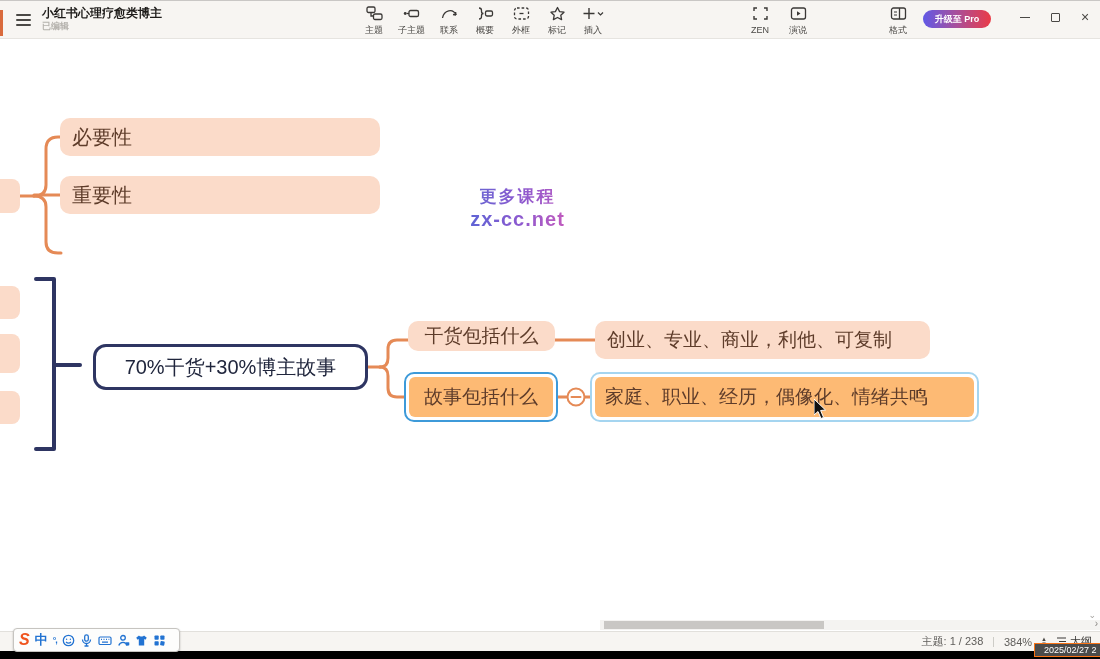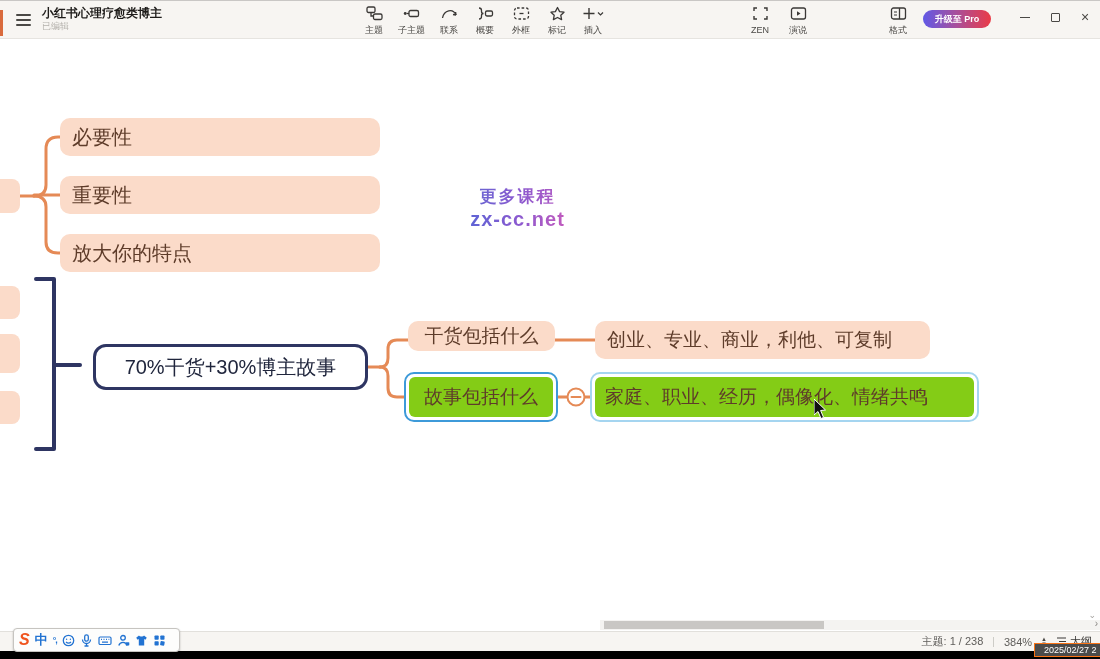--- a/index.html
+++ b/index.html
@@ -9,21 +9,21 @@
   .screen { position:absolute; left:0; top:0; width:1100px; height:659px; background:#000; }
   .window { position:absolute; left:0; top:0; width:1100px; height:650px; background:#fff; border-top:1px solid #c9c7c5; }
 
   
   .titlebar { position:absolute; left:0; top:0; width:1100px; height:38px; background:#f7f5f2; border-bottom:1px solid #e6e4e0; }
   .edge-sliver { position:absolute; left:0; top:9px; width:3px; height:26px; background:#d96a3c; }
   .hamburger { position:absolute; left:16px; top:13px; width:15px; height:12px; display:flex; flex-direction:column; justify-content:space-between; cursor:pointer; }
   .hamburger span { display:block; height:2px; background:#4a4845; border-radius:1px; }
   .title-block { position:absolute; left:42px; top:5px; }
   .doc-title { font-size:12px; font-weight:bold; color:#1d1b19; line-height:15px; }
-  .doc-sub { font-size:9px; color:#b5b2ad; line-height:11px; }
+  .doc-sub { font-size:9px; color:#b5b2ad; line-height:11px;font-weight:bold; }
 
   .toolbar-center { position:absolute; left:360px; top:4px; display:flex; gap:8px; }
   .toolbar-zen { position:absolute; left:746px; top:4px; display:flex; gap:10px; }
   .toolbar-format { position:absolute; left:884px; top:4px; }
   .tool-btn { min-width:28px; height:31px; display:flex; flex-direction:column; align-items:center; justify-content:space-between; cursor:pointer; padding:1px 2px; }
   .tool-btn svg { display:block; }
   .tool-label { font-size:9px; color:#4a4845; white-space:nowrap; line-height:10px; }
 
   .upgrade { position:absolute; left:923px; top:9px; width:68px; height:18px; border:none; border-radius:10px; background:linear-gradient(90deg,#6159e6,#a94f9a,#ea3b47); color:#fff; font-size:9px; font-weight:bold; font-family:"Liberation Sans",sans-serif; cursor:pointer; }
 
@@ -42,21 +42,21 @@
   .stub { position:absolute; z-index:2; left:-10px; width:30px; background:#fbdbc9; border-radius:8px; }
 
   .center-node { position:absolute; z-index:2; left:93px; top:305px; width:275px; height:46px; background:#fff; border:3px solid #2e3562; border-radius:13px; color:#20263d; font-size:20px; display:flex; align-items:center; justify-content:center; }
 
   .drygoods { left:408px; top:282px; width:147px; height:30px; font-size:19px; justify-content:center; }
   .drygoods-detail { left:595px; top:282px; width:335px; height:38px; font-size:19px; padding:0 12px; }
 
   .sel-outer { position:absolute; z-index:2; background:#fff; border-radius:10px; padding:3px; }
   .story { left:404px; top:333px; width:154px; height:50px; border:2px solid #3d9ad9; }
   .story-detail { left:590px; top:333px; width:389px; height:50px; border:2px solid #a5d5f0; }
-  .sel-inner { width:100%; height:100%; background:#84cc16; border-radius:6px; color:#5e3c2a; font-size:19px; display:flex; align-items:center; }
+  .sel-inner { width:100%; height:100%; background:#fdba74; border-radius:6px; color:#5e3c2a; font-size:19px; display:flex; align-items:center; }
   .story .sel-inner { justify-content:center; }
   .story-detail .sel-inner { padding:0 10px; }
 
   .watermark { position:absolute; z-index:2; left:435px; top:146px; width:165px; text-align:center; }
   .wm-title { font-size:17px; font-weight:bold; letter-spacing:2px;
     background:linear-gradient(90deg,#4a6fd4,#8a5ad0,#d457b8);
     -webkit-background-clip:text; background-clip:text; color:transparent; }
   .wm-url { font-size:20px; font-weight:bold; letter-spacing:1px;
     background:linear-gradient(90deg,#3f6bd8,#8a5ad0,#e85ab0);
     -webkit-background-clip:text; background-clip:text; color:transparent; }
@@ -230,23 +230,20 @@
       <div class="stub" style="top:247px;height:33px;"></div>
       <div class="stub" style="top:295px;height:39px;"></div>
       <div class="stub" style="top:352px;height:33px;"></div>
 
       <div class="node branch-node" style="top:79px;">
         <span>必要性</span>
       </div>
       <div class="node branch-node" style="top:137px;">
         <span>重要性</span>
       </div>
-      <div class="node branch-node" style="top:195px;">
-        <span>放大你的特点</span>
-      </div>
 
       <div class="watermark">
         <div class="wm-title">更多课程</div>
         <div class="wm-url">zx-cc.net</div>
       </div>
 
       <div class="center-node">
         <span>70%干货+30%博主故事</span>
       </div>
 

